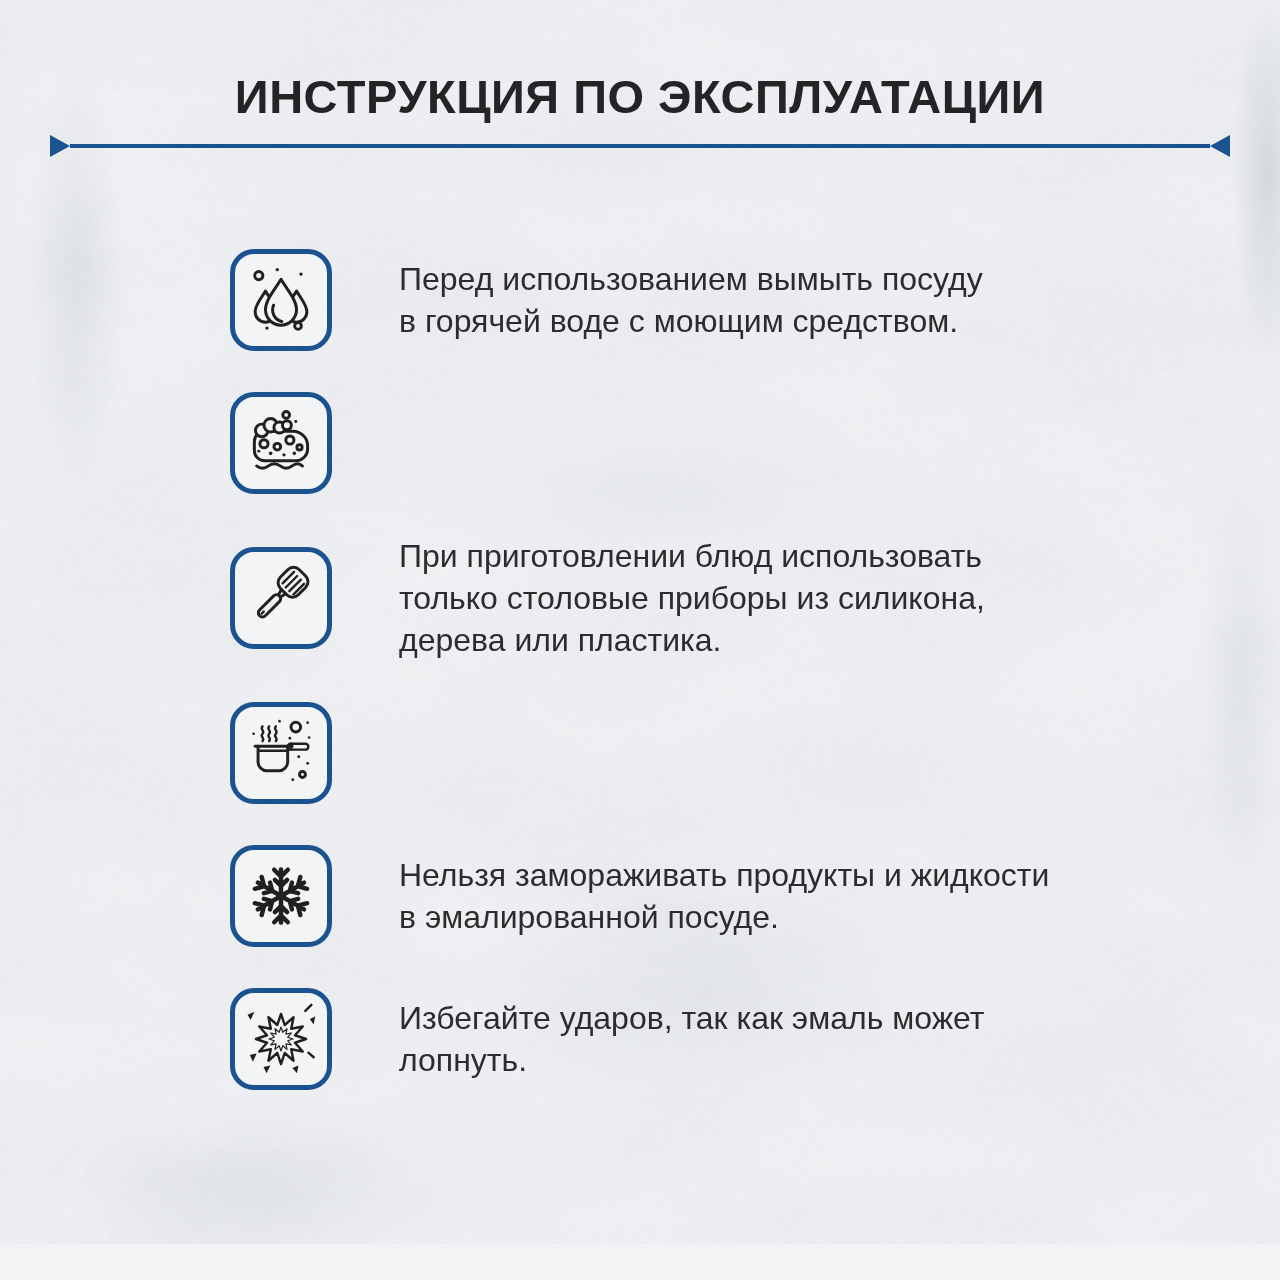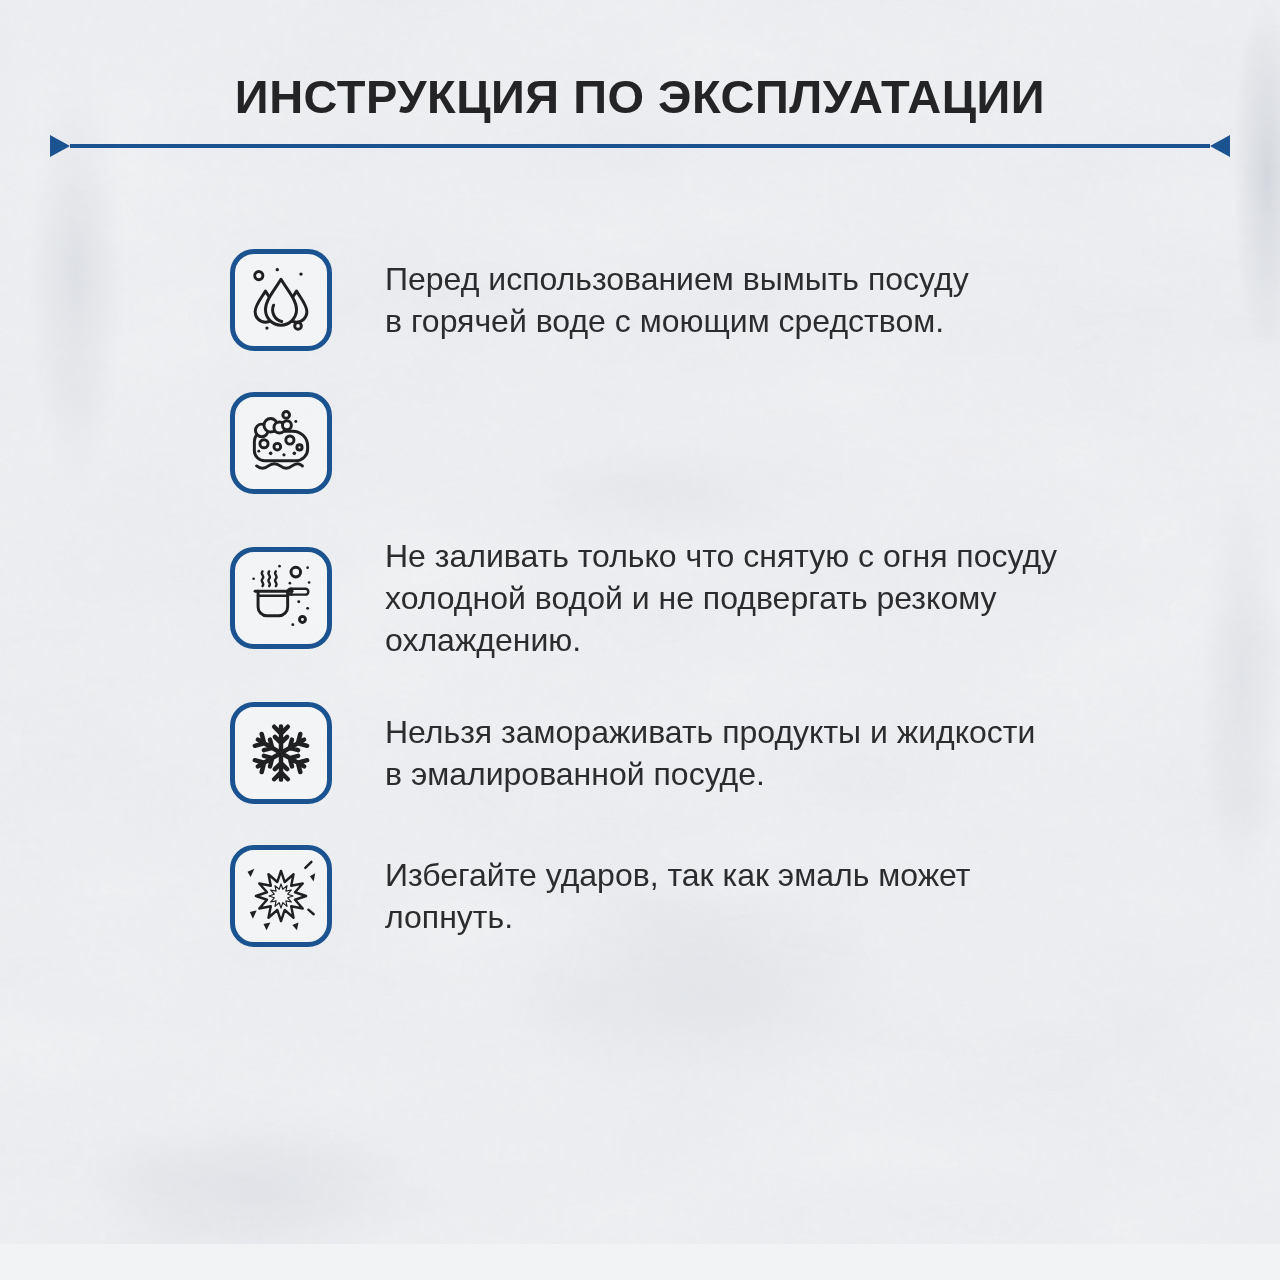--- a/index.html
+++ b/index.html
@@ -53,21 +53,21 @@
   .rows{
     margin:92px 0 0 230px;
     display:flex;
     flex-direction:column;
     gap:41px;
     width:860px;
   }
   .row{
     display:flex;
     align-items:center;
-    gap:53px;
+    gap:67px;
     min-height:102px;
   }
   .tile{
     flex:0 0 102px;
     width:102px;height:102px;
     border:5px solid var(--blue);
     border-radius:24px;
     background:rgba(248,249,250,.55);
     display:flex;align-items:center;justify-content:center;
   }
@@ -152,20 +152,36 @@
             <circle cx="75" cy="56" r="3.5"></circle>
             <circle class="fill" cx="36" cy="64" r="2.4"></circle>
             <circle class="fill" cx="54" cy="66" r="2.2"></circle>
             <circle class="fill" cx="68" cy="64" r="2.4"></circle>
             <circle class="fill" cx="20" cy="61" r="2"></circle>
             <path d="M17,81 q8,6 16,0 t16,0 t16,0 t14,0"></path>
           </svg>
         </div>
       </section>
 
+      <section class="row">
+        <div class="tile">
+          <svg class="ic" width="74" height="74" viewBox="0 0 100 100" aria-hidden="true">
+            <g transform="rotate(45 50 45)">
+              <rect x="33" y="4" width="34" height="36" rx="11"></rect>
+              <path class="thin" d="M41,11 V33 M48,12 V34 M55,12 V34 M62,13 V33"></path>
+              <path d="M46,40 L48,48 M54,40 L52,48"></path>
+              <rect x="44.5" y="48" width="11" height="38" rx="5.5"></rect>
+              <path class="thin" d="M50,78 v4"></path>
+            </g>
+          </svg>
+        </div>
+        <p class="txt">При приготовлении блюд использовать
+только столовые приборы из силикона,
+дерева или пластика.</p>
+      </section>
 
       <section class="row">
         <div class="tile">
           <svg class="ic" width="74" height="74" viewBox="0 0 100 100" aria-hidden="true">
             <path class="thin" d="M25,14 c-4,4 4,6 0,10 c-4,4 4,6 0,10"></path>
             <path class="thin" d="M34,14 c-4,4 4,6 0,10 c-4,4 4,6 0,10"></path>
             <path class="thin" d="M43,14 c-4,4 4,6 0,10 c-4,4 4,6 0,10"></path>
             <circle cx="70" cy="15" r="6.5"></circle>
             <circle class="fill" cx="13" cy="24" r="1.8"></circle>
             <circle class="fill" cx="48" cy="7" r="1.8"></circle>
@@ -176,23 +192,20 @@
             <path d="M19,41 v21 a12,12 0 0 0 12,12 h16 a12,12 0 0 0 12,-12 v-21"></path>
             <path class="thin" d="M19,47 h40"></path>
             <rect class="thin" x="59" y="37.5" width="28" height="8" rx="4"></rect>
             <path class="thin" d="M64,37.5 v8"></path>
             <circle class="fill" cx="74" cy="55" r="2"></circle>
             <circle class="fill" cx="86" cy="64" r="2"></circle>
             <circle cx="79" cy="79" r="4"></circle>
             <circle class="fill" cx="66" cy="86" r="2"></circle>
           </svg>
         </div>
-        <p class="txt">Не заливать только что снятую с огня посуду
-холодной водой и не подвергать резкому
-охлаждению.</p>
       </section>
 
       <section class="row">
         <div class="tile">
           <svg class="ic" width="72" height="72" viewBox="0 0 100 100" aria-hidden="true">
             <g stroke-width="6.2">
               <g>
                   <path d="M50,50 V13 M50,23 L40.5,13.5 M50,23 L59.5,13.5 M50,36 L41.5,27.5 M50,36 L58.5,27.5"></path>
                 </g>
               <g transform="rotate(60 50 50)">

